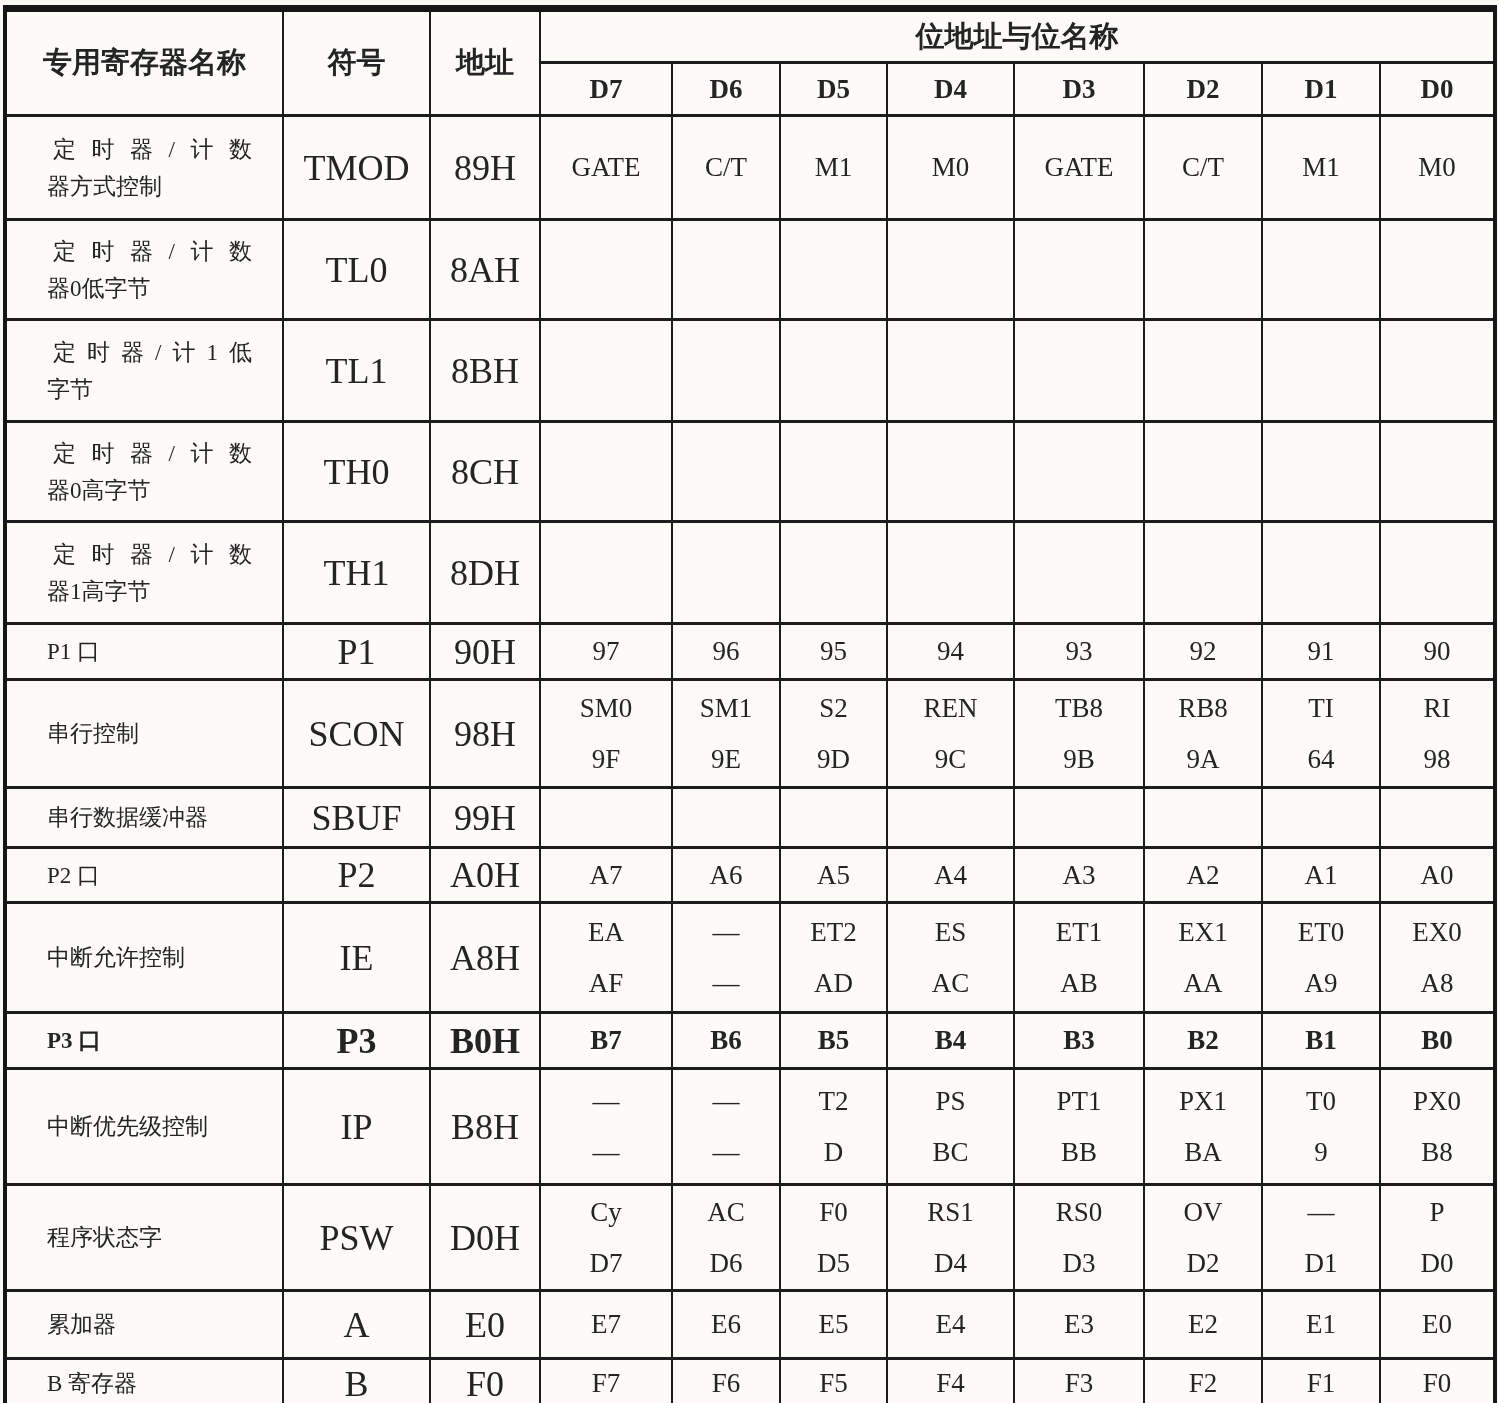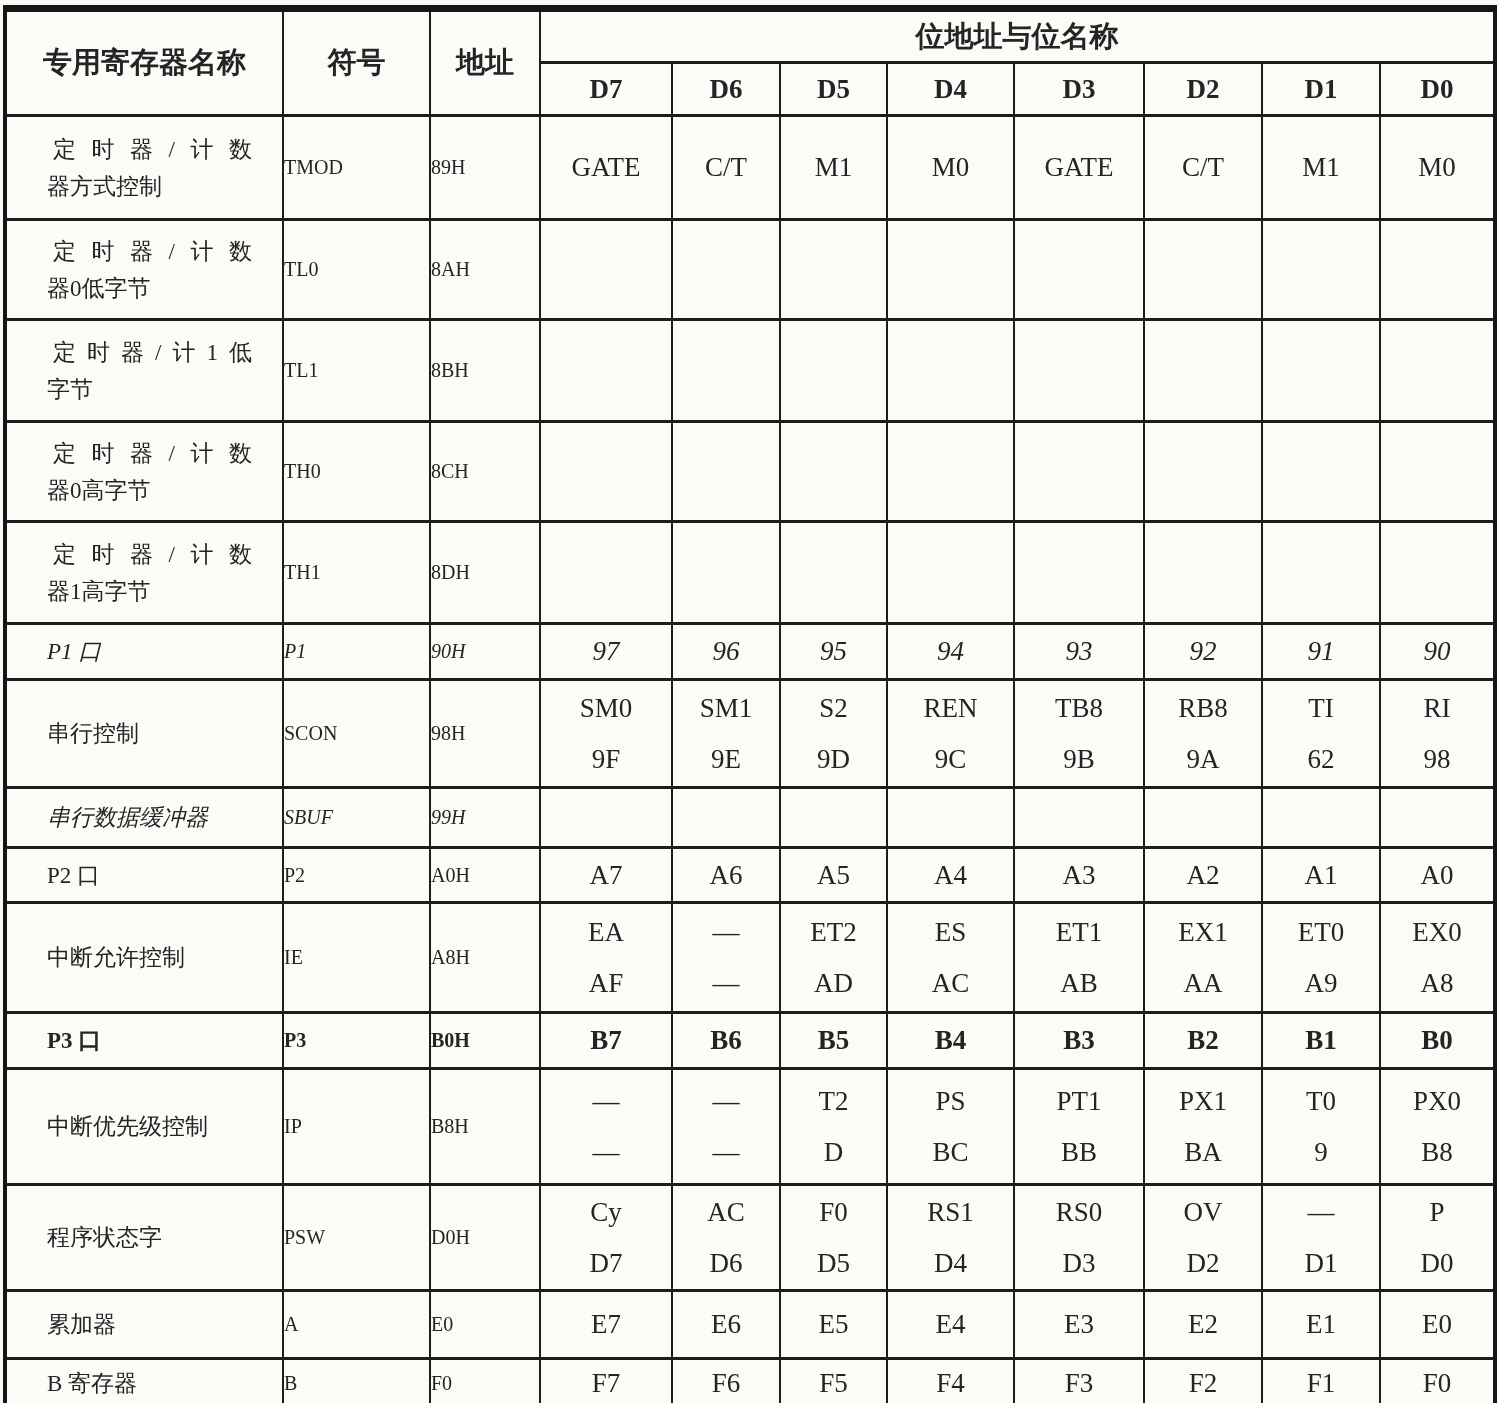--- a/index.html
+++ b/index.html
@@ -48,21 +48,21 @@
   }
   .jline{ 
     margin:0 30px 6px 46px;
     text-align:justify;
     text-align-last:justify;
   }
   .pline{margin-left:40px;}
   
   .sym,.addr{
     font-family:"Liberation Serif","DejaVu Serif",serif;
-    font-size:20px;text-align:left;
+    font-size:36px;text-align:center;
   }
   
   .bit-cell{
     font-family:"Liberation Serif","DejaVu Serif",serif;
     font-size:27px;text-align:center;
   }
   .b-top{display:block;margin-bottom:20px;}
   .b-bot{display:block;}
 </style>
 </head>
@@ -174,21 +174,21 @@
         <td class="addr">8DH</td>
         <td class="bit-cell"></td>
         <td class="bit-cell"></td>
         <td class="bit-cell"></td>
         <td class="bit-cell"></td>
         <td class="bit-cell"></td>
         <td class="bit-cell"></td>
         <td class="bit-cell"></td>
         <td class="bit-cell"></td>
       </tr>
-      <tr style="height: 56px; font-style: italic;">
+      <tr style="height: 56px;">
         <td class="name-cell">
           <div class="pline">P1 口</div>
         </td>
         <td class="sym">P1</td>
         <td class="addr">90H</td>
         <td class="bit-cell">97</td>
         <td class="bit-cell">96</td>
         <td class="bit-cell">95</td>
         <td class="bit-cell">94</td>
         <td class="bit-cell">93</td>
@@ -221,28 +221,28 @@
         <td class="bit-cell">
           <span class="b-top">TB8</span>
           <span class="b-bot">9B</span>
         </td>
         <td class="bit-cell">
           <span class="b-top">RB8</span>
           <span class="b-bot">9A</span>
         </td>
         <td class="bit-cell">
           <span class="b-top">TI</span>
-          <span class="b-bot">62</span>
+          <span class="b-bot">64</span>
         </td>
         <td class="bit-cell">
           <span class="b-top">RI</span>
           <span class="b-bot">98</span>
         </td>
       </tr>
-      <tr style="height: 60px; font-style: italic;">
+      <tr style="height: 60px;">
         <td class="name-cell">
           <div class="pline">串行数据缓冲器</div>
         </td>
         <td class="sym">SBUF</td>
         <td class="addr">99H</td>
         <td class="bit-cell"></td>
         <td class="bit-cell"></td>
         <td class="bit-cell"></td>
         <td class="bit-cell"></td>
         <td class="bit-cell"></td>

